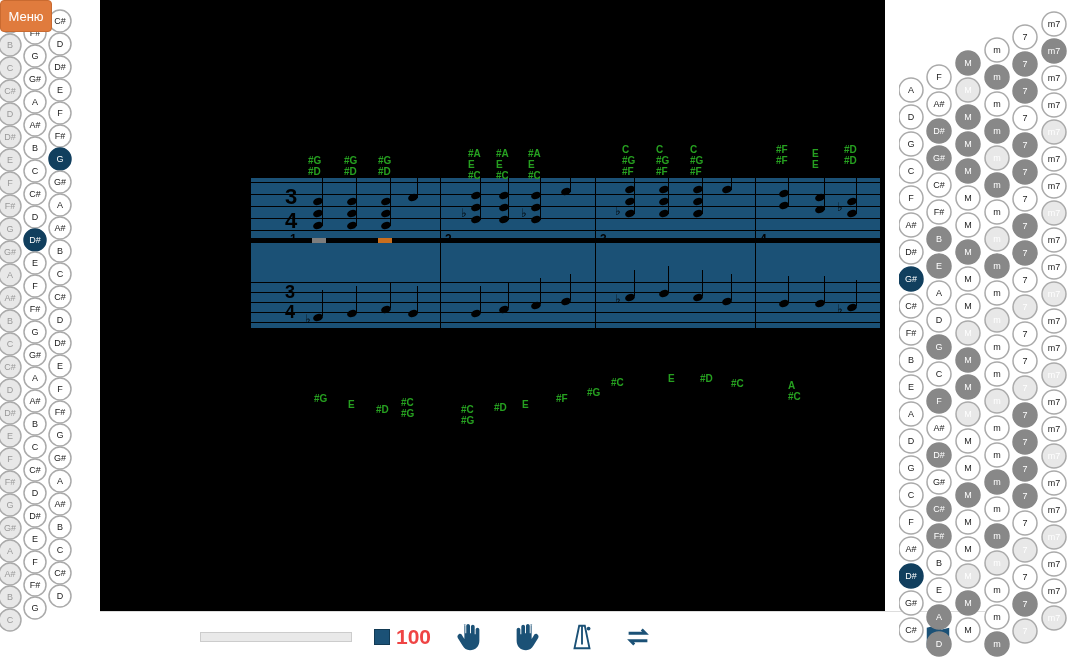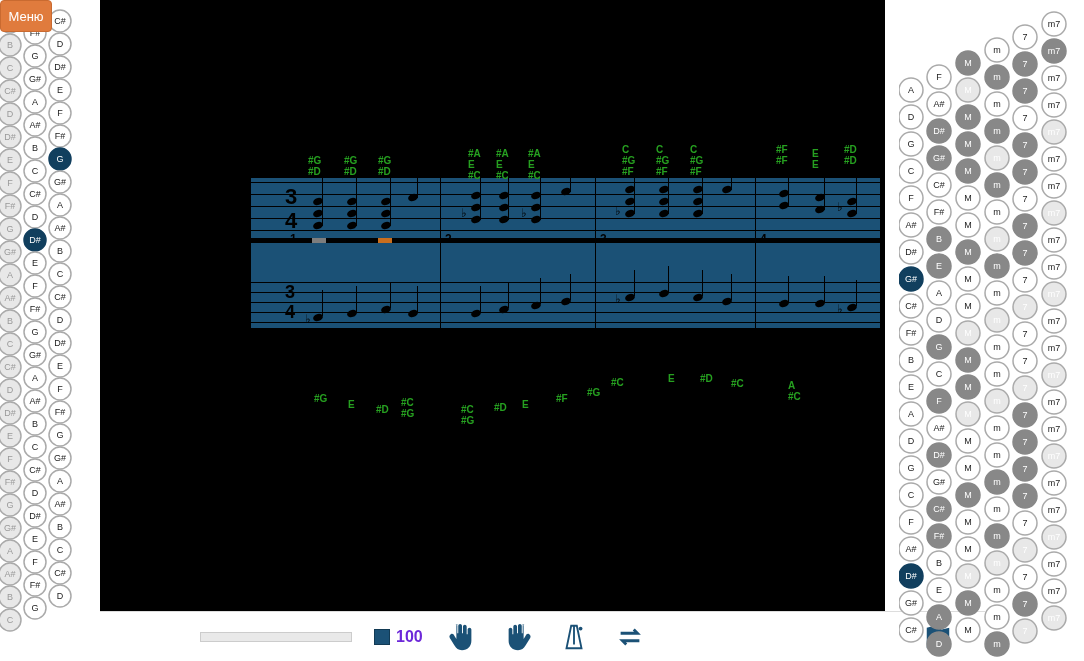--- a/index.html
+++ b/index.html
@@ -26,21 +26,21 @@
   .note-head { position:absolute; width:10px; height:7px; background:#000; border-radius:50%; transform:rotate(-18deg); }
   .stem { position:absolute; width:1px; background:#000; }
   .flat { position:absolute; color:#000; font-size:12px; }
   
   #right-kbd { position:absolute; right:0; top:0; width:185px; height:661px; z-index:5; }
   
   #bottom { position:absolute; left:100px; top:611px; width:785px; height:50px; background:#fff; border-top:1px solid #ddd; display:flex; align-items:center; gap:22px; padding-left:100px; }
   #progress { width:150px; height:8px; background:#e9e9e9; border:1px solid #ccc; position:relative; }
   #tempo-box { display:flex; align-items:center; gap:6px; }
   #tempo-sq { width:14px; height:14px; background:#1b5176; border:1px solid #123a54; }
-  #tempo-val { color:#6d28d9; font-size:16px; font-weight:bold; }
+  #tempo-val { color:#ef4444; font-size:21px; font-weight:bold; }
   .tool-ico { width:34px; height:34px; display:flex; align-items:center; justify-content:center; cursor:pointer; }
   .tool-ico svg { width:30px; height:30px; }
   
   .k { fill:#fff; stroke:#aaa; stroke-width:1.5; }
   .k.active { fill:#113f5e; stroke:#113f5e; }
   .k.gray { fill:#888; stroke:#888; }
   .k.ltgray2 { fill:#e8e8e8; stroke:#aaa; }
   .klabel { font-size:9px; text-anchor:middle; dominant-baseline:middle; fill:#555; }
   .klabel.w { fill:#fff; }
   .klabel.d { fill:#222; }

